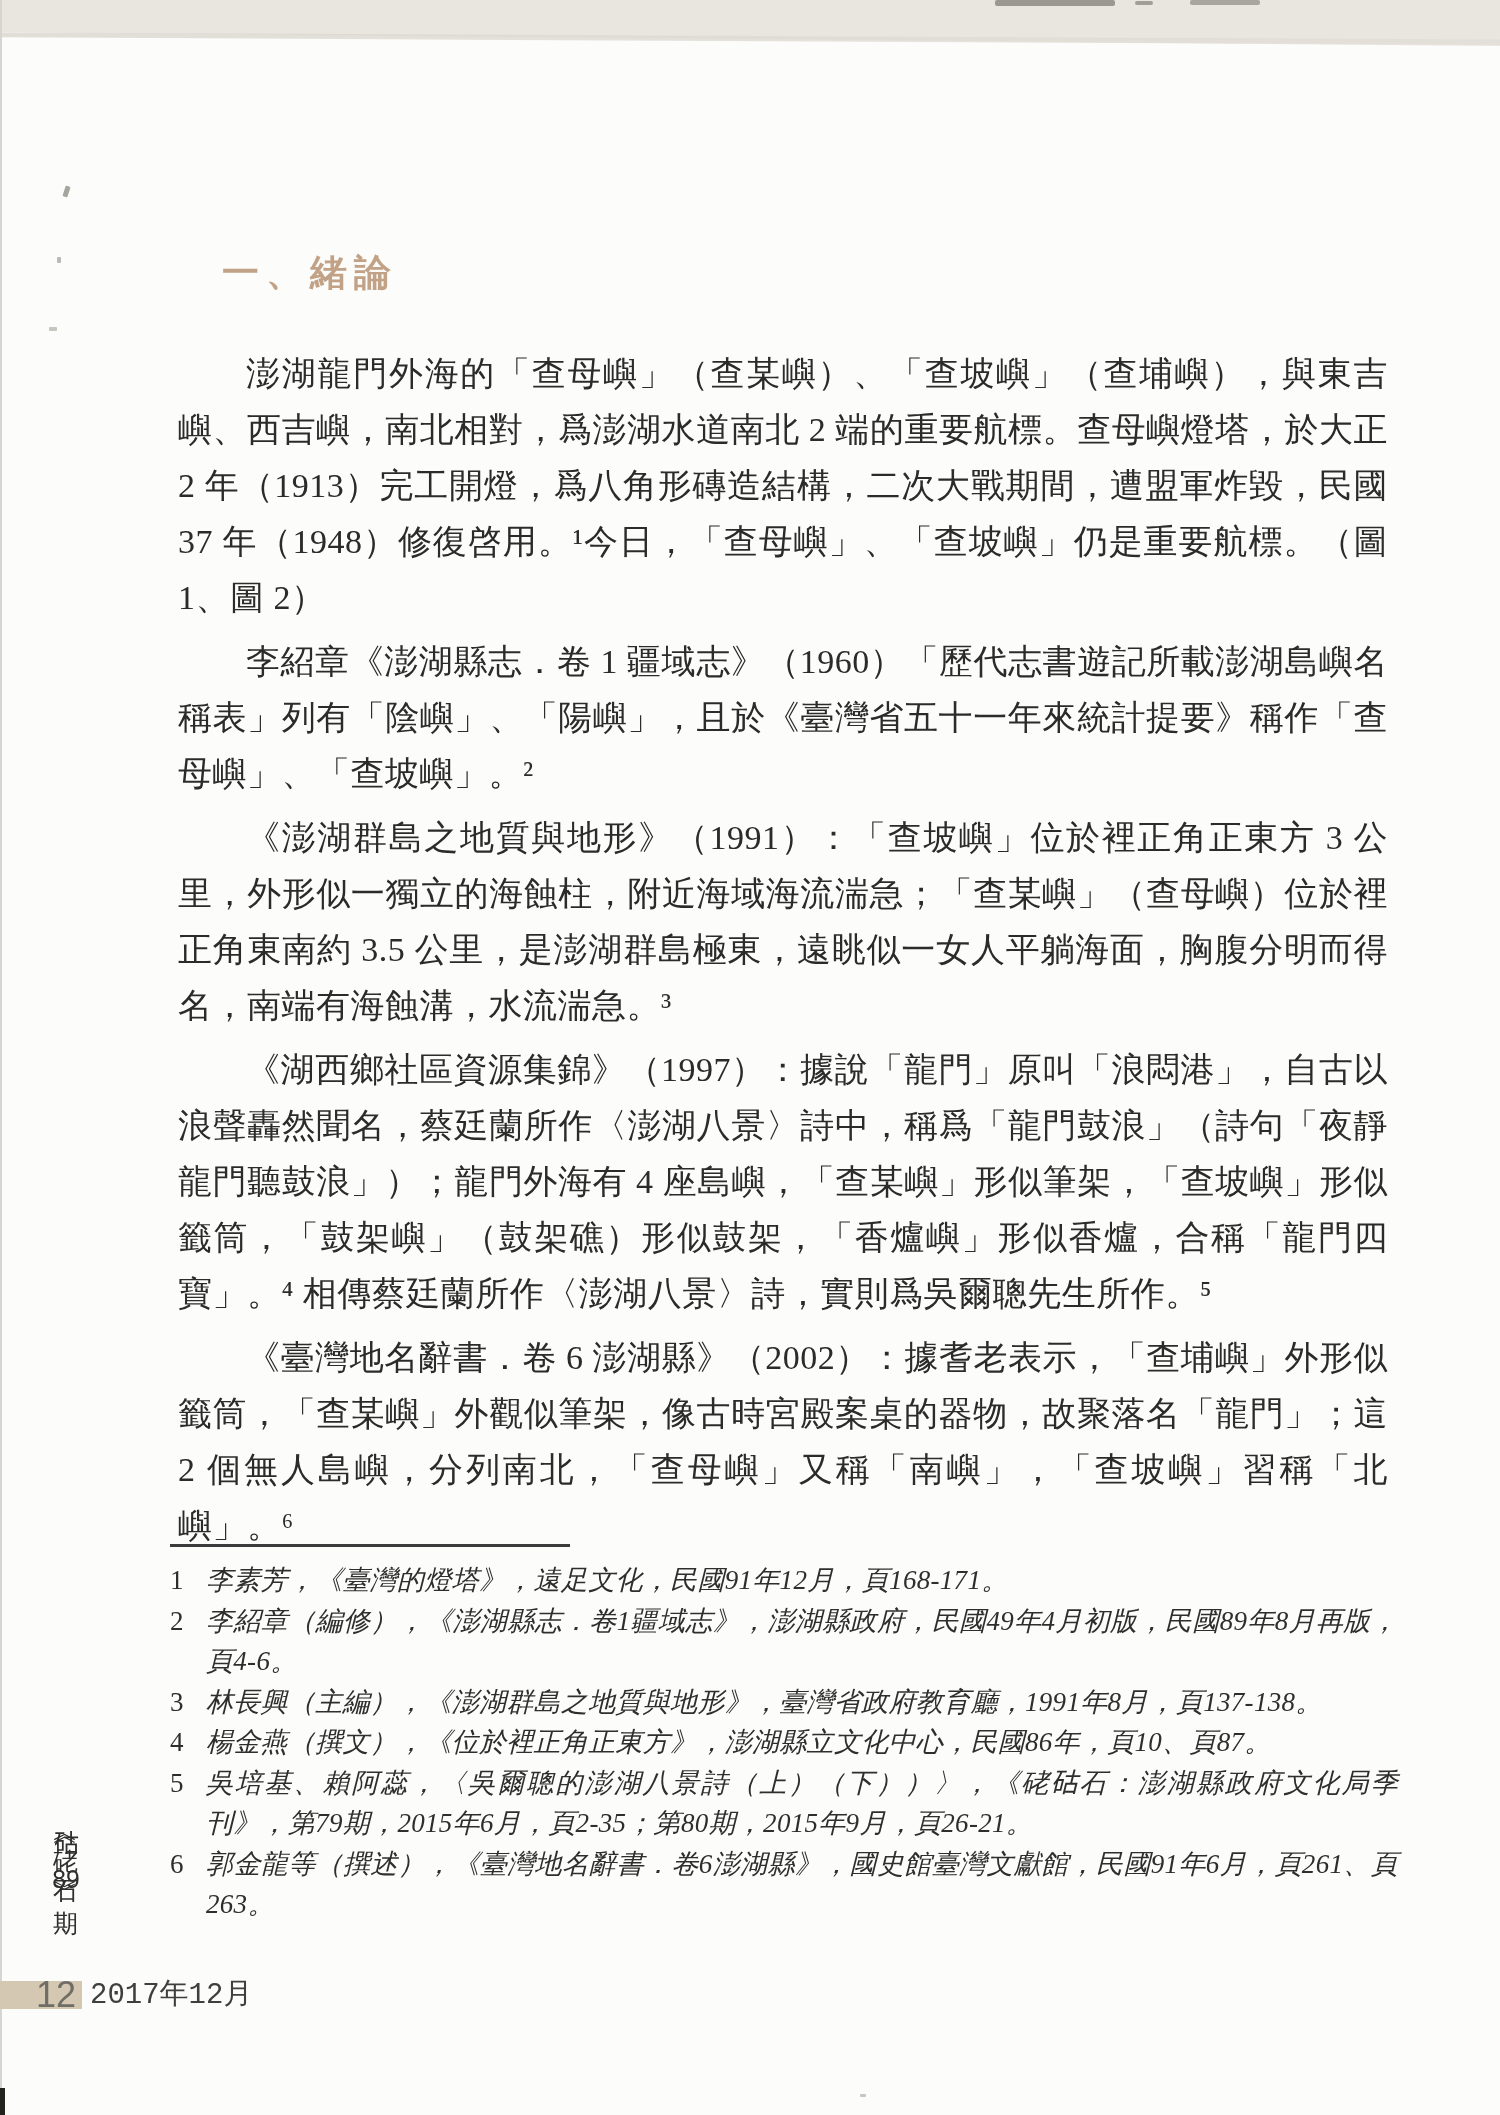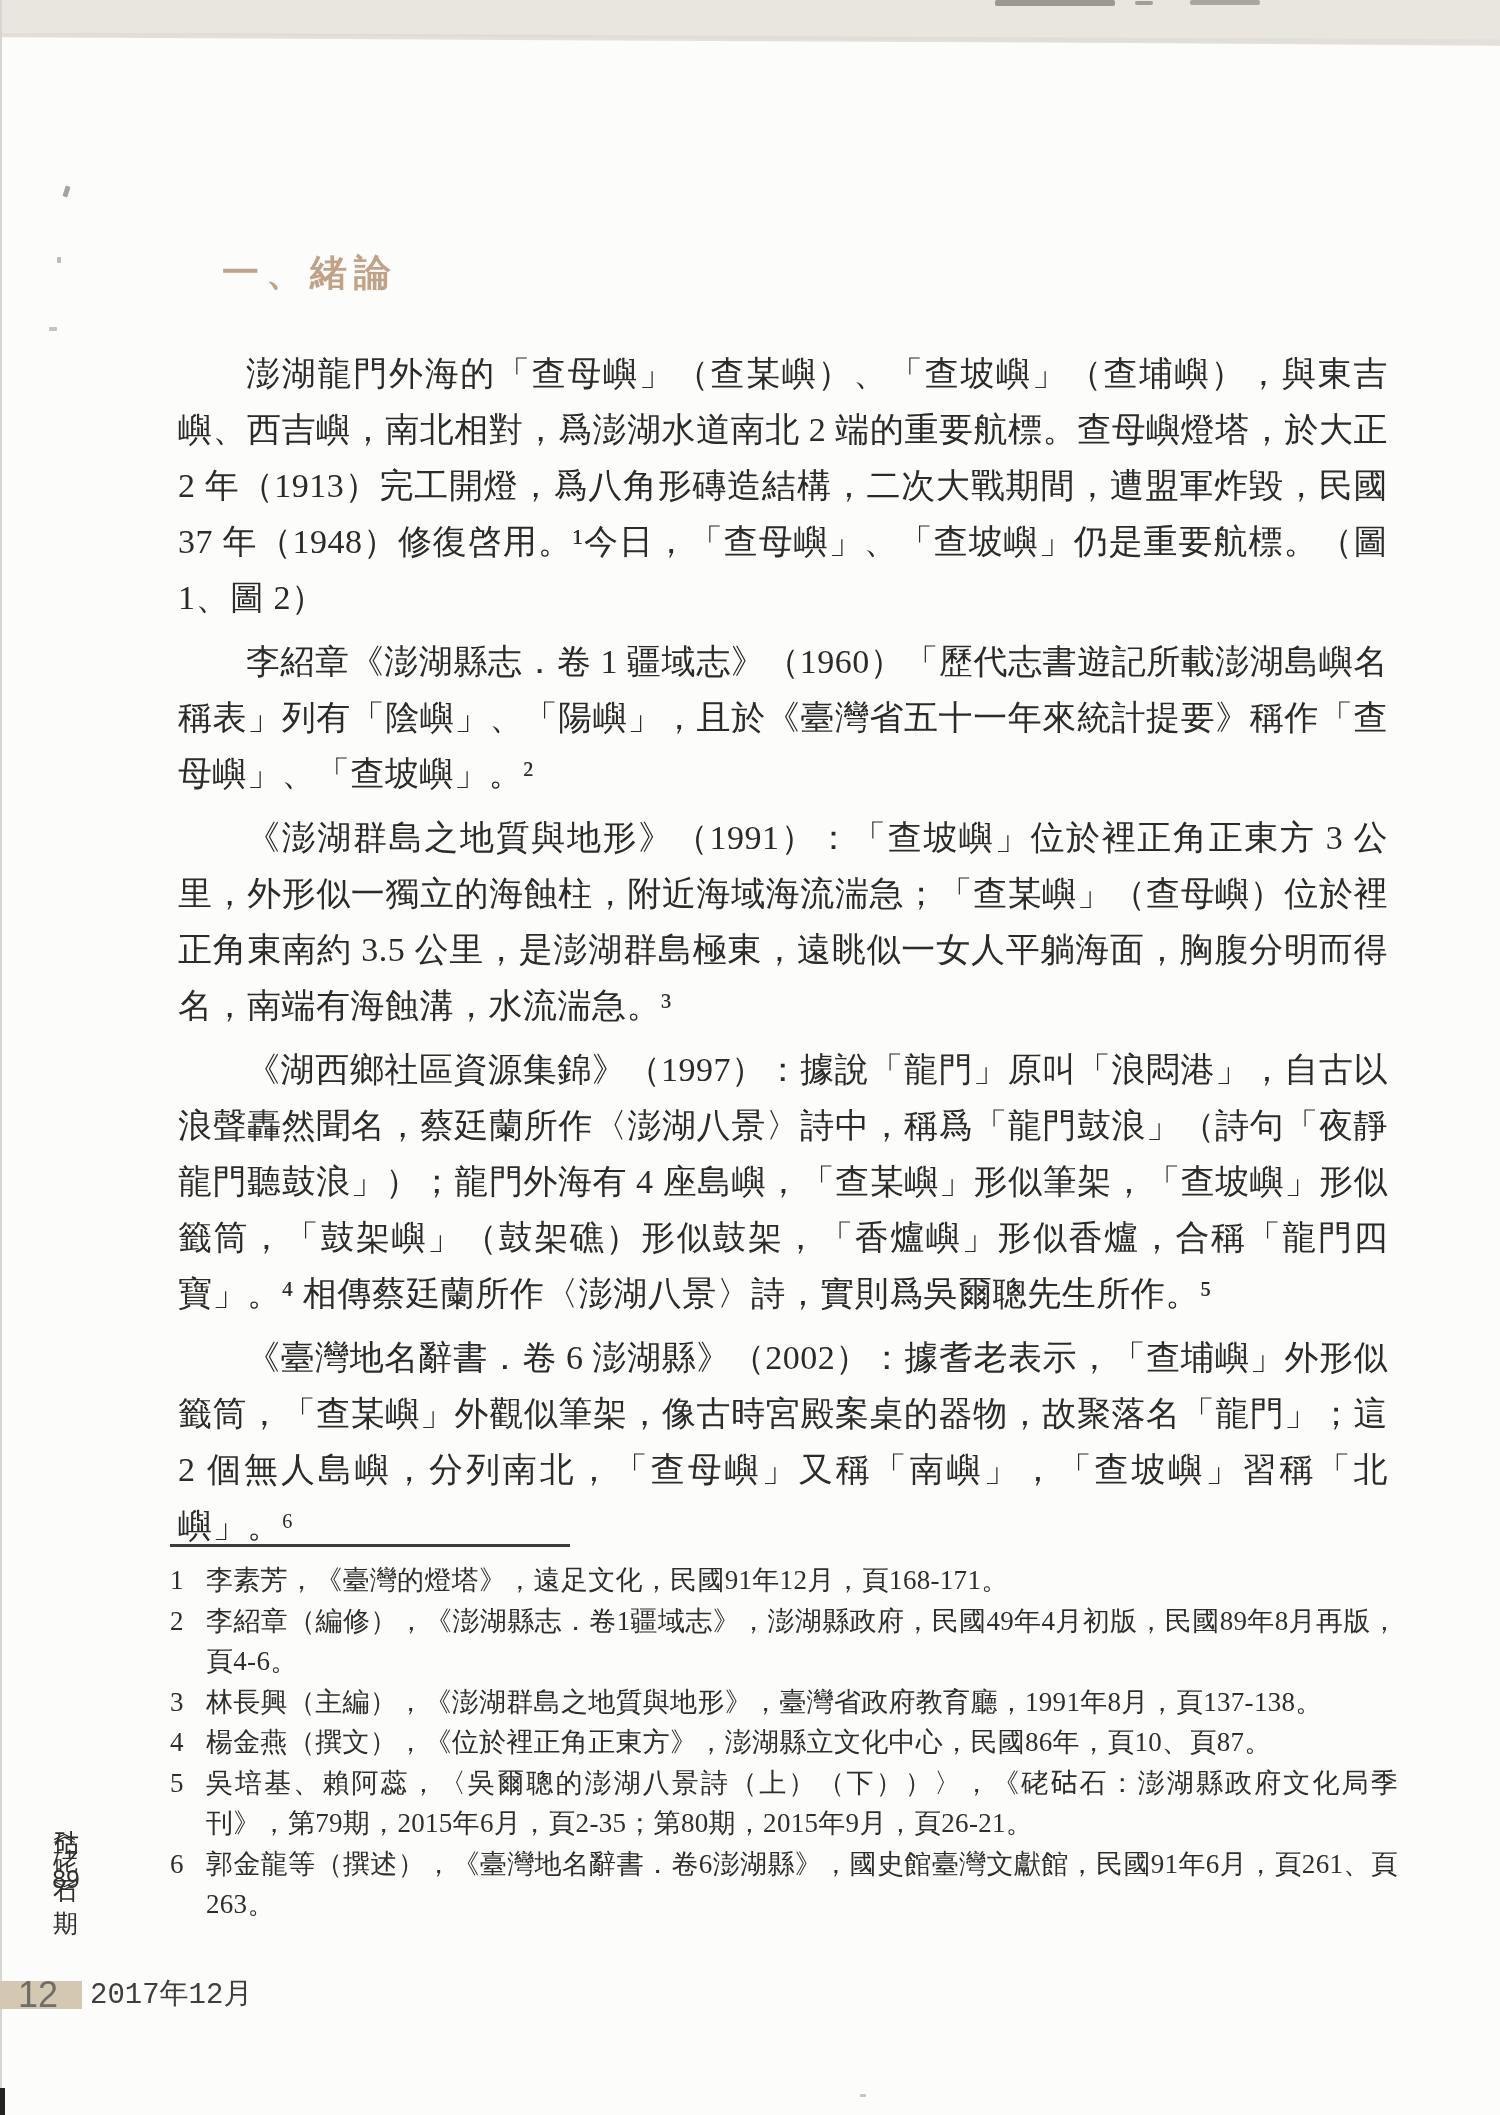--- a/index.html
+++ b/index.html
@@ -63,41 +63,41 @@
   .footnote-rule{
     position:absolute;left:170px;top:1544px;width:400px;height:3px;background:#3c3c3c;
   }
   .footnotes{
     position:absolute;left:170px;top:1560px;width:1228px;
     font-size:27px;line-height:40.5px;
     color:#2e2e2e;
   }
   .footnote{display:flex;align-items:flex-start;}
   .footnote .fn-num{flex:0 0 36px;}
-  .footnote .fn-text{flex:1;text-align:justify;text-justify:inter-ideograph;letter-spacing:.3px;}
+  .footnote .fn-text{flex:1;text-align:justify;text-justify:inter-ideograph;letter-spacing:.3px;font-style:italic;}
 
   
   .journal-title-vert{
     position:absolute;left:50px;top:1826px;height:170px;
     writing-mode:vertical-rl;text-orientation:mixed;
     font-family:"Liberation Sans","DejaVu Sans",sans-serif;
     font-size:25px;letter-spacing:3px;color:#2e2e2c;
   }
   .journal-title-vert .tcu{text-combine-upright:all;}
 
   
   .page-num-band{
     position:absolute;left:0;top:1981px;width:82px;height:28px;
     background:#d5c8b2;
   }
   .page-num{
     position:absolute;left:0;top:1975px;width:76px;height:40px;
     font-family:"Liberation Sans","DejaVu Sans",sans-serif;
     font-size:36px;color:#6f6e66;
-    text-align:center;line-height:40px;
+    text-align:right;line-height:40px;
   }
   .issue-date{
     position:absolute;left:90px;top:1979px;
     font-family:Liberation Mono, monospace;
     font-size:29px;color:#3f3f3f;line-height:34px;
   }
 </style>
 </head>
 <body>
 

